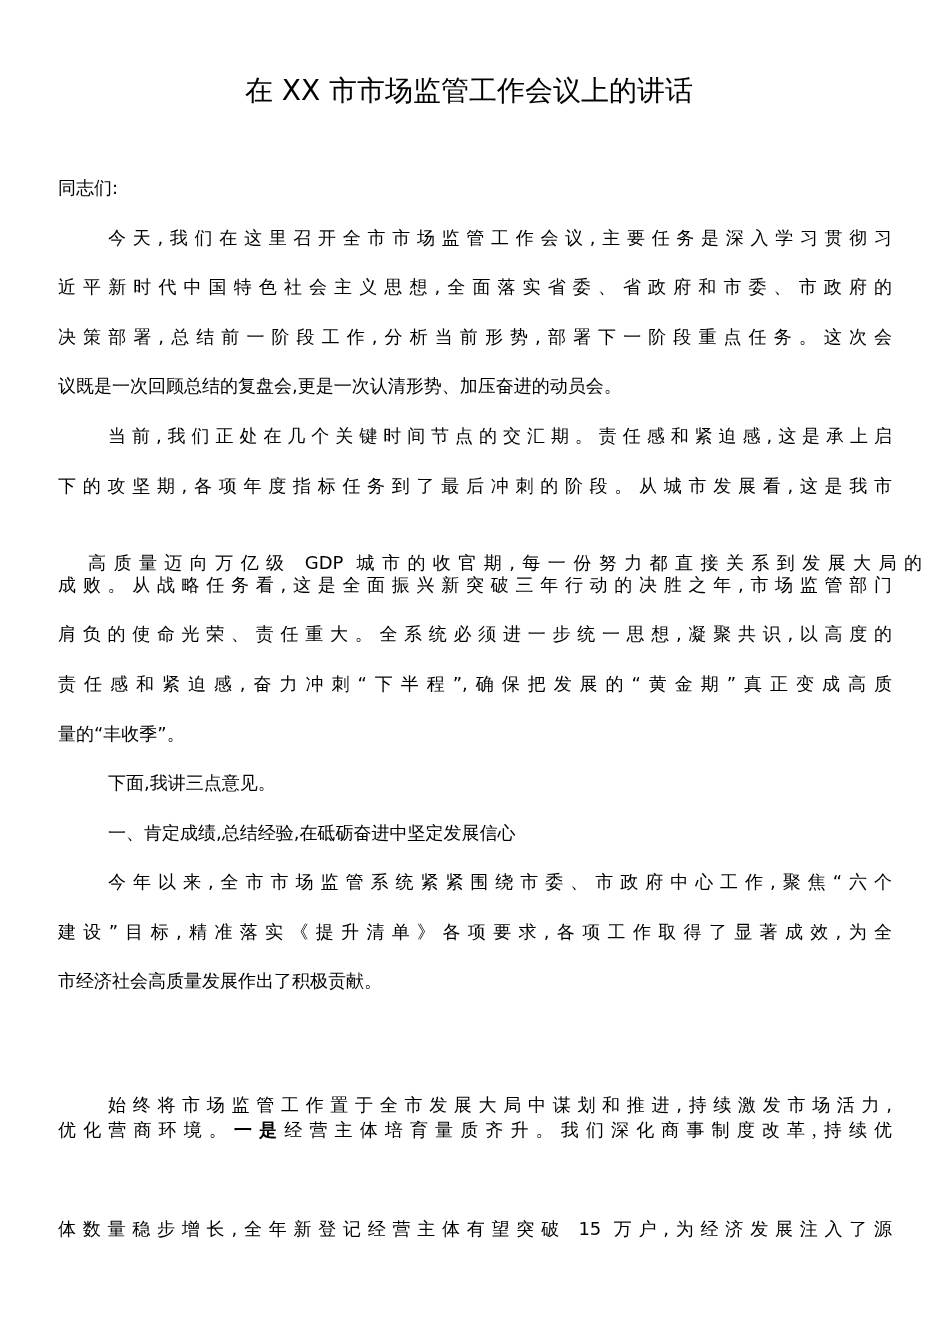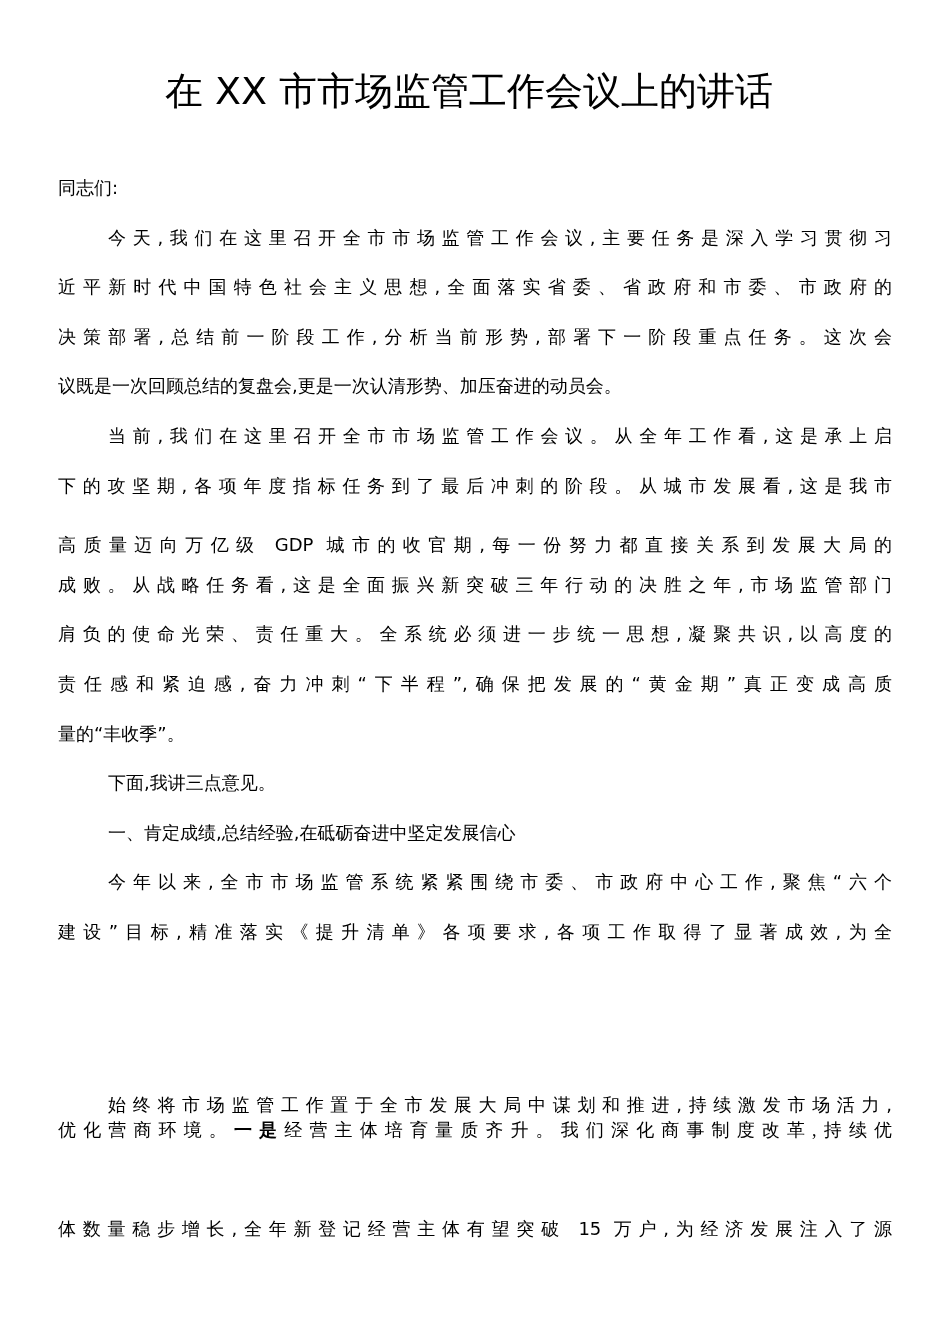--- a/index.html
+++ b/index.html
@@ -22,21 +22,21 @@
       width: 950px;
       height: 1344px;
       background: #ffffff;
     }
     .title {
       position: absolute;
       left: 0;
       width: 938px;
       top: 66px;
       text-align: center;
-      font-size: 38px;
+      font-size: 28px;
       line-height: 50px;
       letter-spacing: 0px;
       font-weight: normal;
       white-space: nowrap;
     }
     .line {
       position: absolute;
       left: 58px;
       width: 834px;
       height: 40px;
@@ -67,33 +67,34 @@
 
   <div class="title">在 XX 市市场监管工作会议上的讲话</div>
 
   <div class="line last" style="top:168px;">同志们:</div>
 
   <div class="line indent" style="top:218px;">今天,我们在这里召开全市市场监管工作会议,主要任务是深入学习贯彻习</div>
   <div class="line" style="top:267px;">近平新时代中国特色社会主义思想,全面落实省委、省政府和市委、市政府的</div>
   <div class="line last" style="top:366px;">议既是一次回顾总结的复盘会,更是一次认清形势、加压奋进的动员会。</div>
   <div class="line" style="top:317px;">决策部署,总结前一阶段工作,分析当前形势,部署下一阶段重点任务。这次会</div>
 
-  <div class="line indent" style="top:416px;">当前,我们在这里召开全市市场监管工作会议。从全年工作看,这是承上启</div>
+  <div class="line indent" style="top:416px;">当前,我们正处在几个关键时间节点的交汇期。责任感和紧迫感,这是承上启</div>
   <div class="line" style="top:466px;">下的攻坚期,各项年度指标任务到了最后冲刺的阶段。从城市发展看,这是我市</div>
-  <div class="line" style="top:525px;">高质量迈向万亿级 GDP 城市的收官期,每一份努力都直接关系到发展大局的</div>
+  <div class="line" style="top:543px;margin-left:30px;">高质量迈向万亿级 GDP 城市的收官期,每一份努力都直接关系到发展大局的</div>
   <div class="line" style="top:565px;">成败。从战略任务看,这是全面振兴新突破三年行动的决胜之年,市场监管部门</div>
   <div class="line" style="top:614px;">肩负的使命光荣、责任重大。全系统必须进一步统一思想,凝聚共识,以高度的</div>
   <div class="line" style="top:664px;">责任感和紧迫感,奋力冲刺“下半程”,确保把发展的“黄金期”真正变成高质</div>
   <div class="line last" style="top:714px;">量的“丰收季”。</div>
 
   <div class="line indent last" style="top:763px;">下面,我讲三点意见。</div>
 
   <div class="line indent last" style="top:813px;">一、肯定成绩,总结经验,在砥砺奋进中坚定发展信心</div>
 
   <div class="line indent" style="top:862px;">今年以来,全市市场监管系统紧紧围绕市委、市政府中心工作,聚焦“六个</div>
   <div class="line" style="top:912px;">建设”目标,精准落实《提升清单》各项要求,各项工作取得了显著成效,为全</div>
+  <div class="line last" style="top:961px;">市经济社会高质量发展作出了积极贡献。</div>
 
 
   <div class="line indent" style="top:1061px;margin-top:24px;">始终将市场监管工作置于全市发展大局中谋划和推进,持续激发市场活力,</div>
   <div class="line" style="top:1110px;font-family:Liberation Serif, serif;"><span>优化营商环境。</span><span class="bold">一是</span><span>经营主体培育量质齐升。我们深化商事制度改革,持续优</span></div>
   <div class="line" style="top:1209px;">体数量稳步增长,全年新登记经营主体有望突破 15 万户,为经济发展注入了源</div>
 
 </div>
 
 </body></html>

